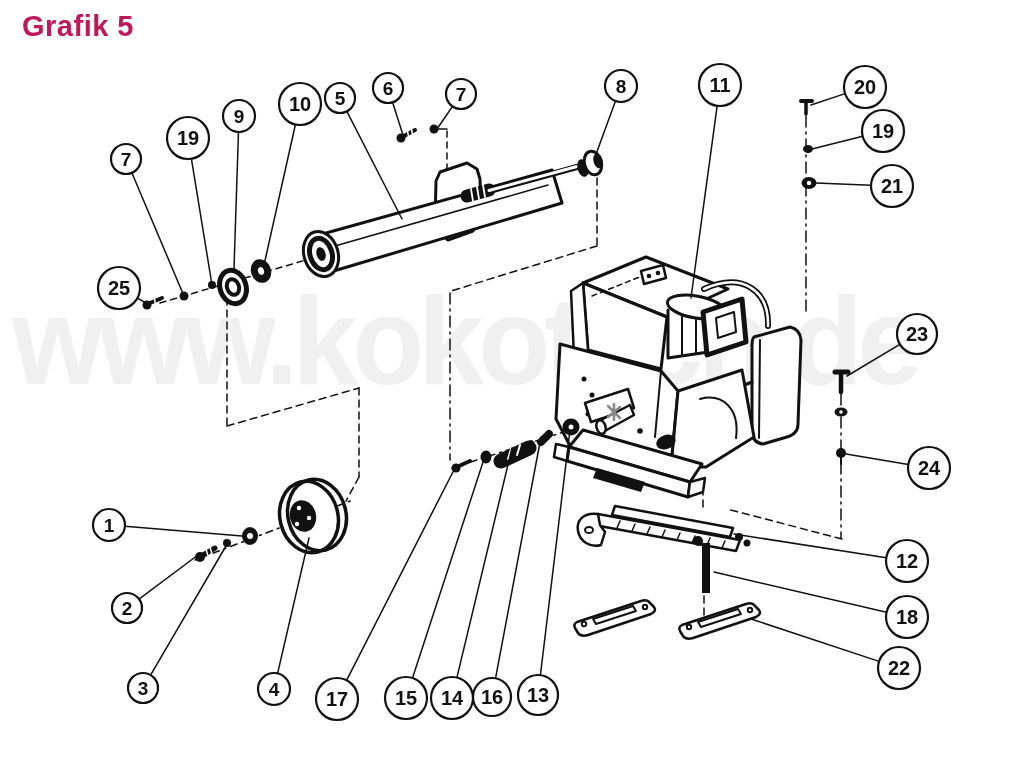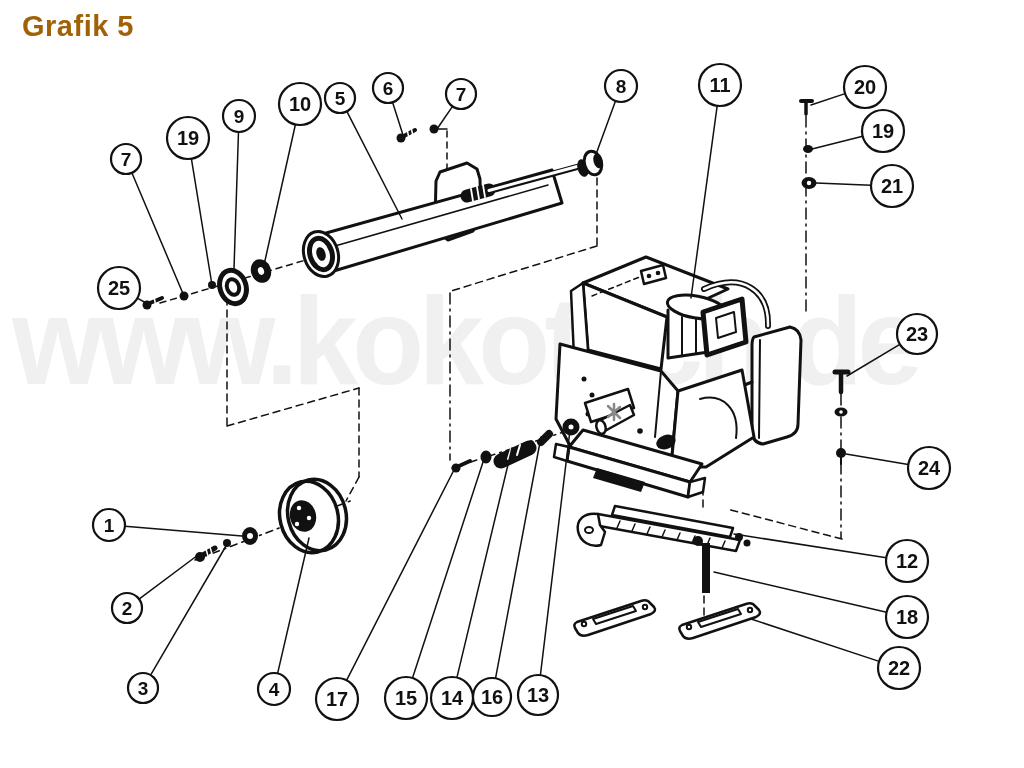--- a/index.html
+++ b/index.html
@@ -1,19 +1,19 @@
 <!DOCTYPE html>
 <html><head>
 <meta charset="utf-8">
 <style>
   html,body{margin:0;padding:0;background:#fff;}
   .page{position:relative;width:1024px;height:768px;overflow:hidden;background:#fff;
         font-family:"Liberation Sans",sans-serif;}
   .title{position:absolute;left:22px;top:10px;font-size:29px;font-weight:700;
-         color:#a16207;letter-spacing:0.5px;}
+         color:#be185d;letter-spacing:0.5px;}
   .watermark{position:absolute;left:12px;top:270px;font-size:124px;font-weight:700;
              color:#f0f0f0;letter-spacing:-6px;white-space:nowrap;
              transform:scaleX(0.95);transform-origin:left center;z-index:0;
              user-select:none;}
   svg.diagram{position:absolute;left:0;top:0;z-index:1;}
   .callout-text{font-family:"Liberation Sans",sans-serif;font-weight:700;fill:#111;}
 </style>
 </head>
 <body>
 

